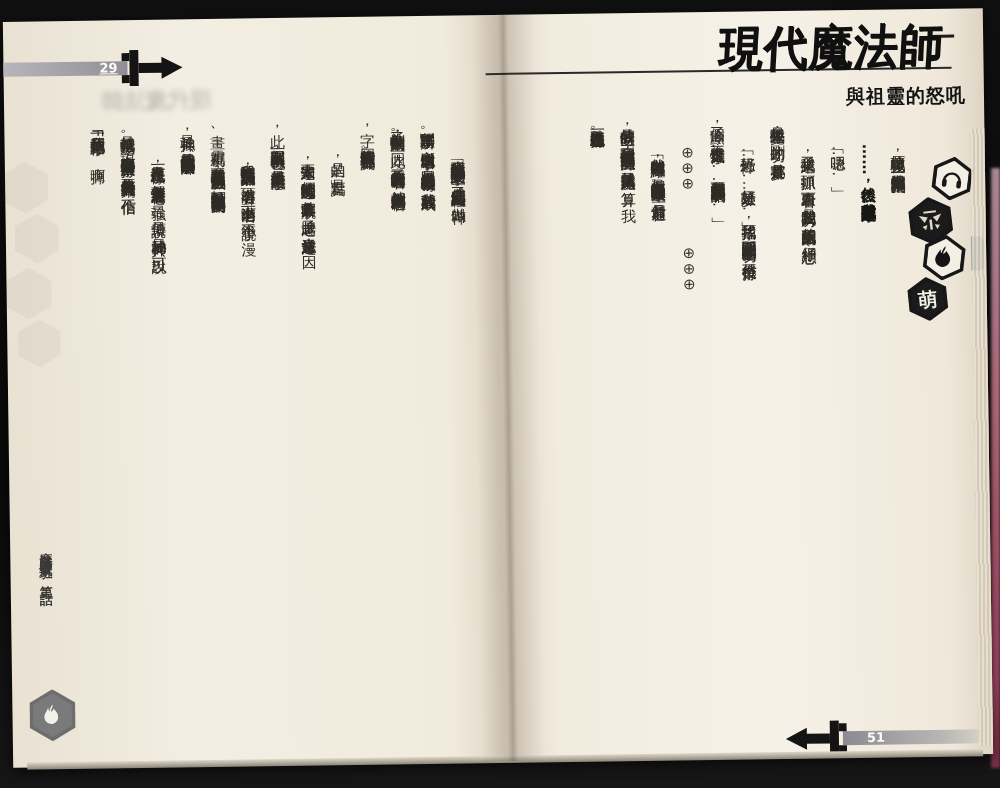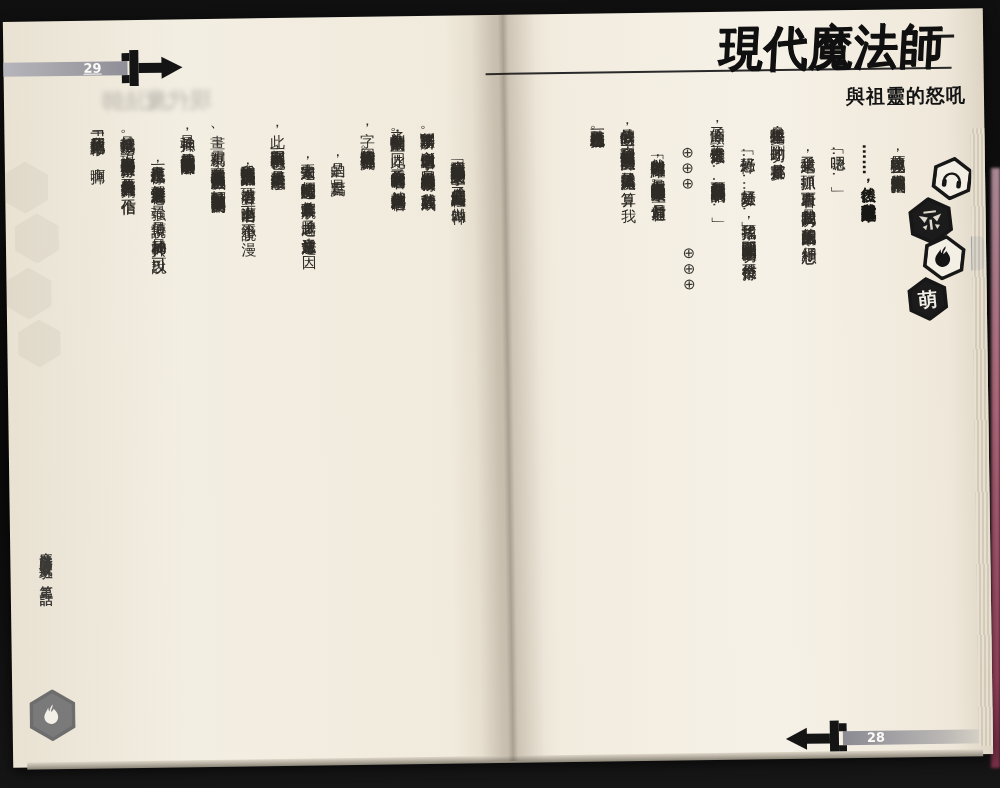--- a/index.html
+++ b/index.html
@@ -50,21 +50,21 @@
   .vtext p.sep{letter-spacing:3px;color:#3a3733;}
   .vt-right{left:530px;top:104px;width:378px;height:636px;}
   .vt-left{left:76px;top:104px;width:392px;height:648px;}
   
   .sword{position:absolute;width:200px;height:36px;}
   .sword .blade{position:absolute;top:11px;height:14px;}
   .sword .num{position:absolute;top:10px;color:#fbfaf6;font-weight:700;font-size:13px;}
   .sword svg{position:absolute;top:0;}
   .sw29{left:0;top:30px;}
   .sw29 .blade{left:0;width:124px;background:linear-gradient(90deg,#b6b5bb,#908f97);}
-  .sw29 .num{left:80px;text-decoration:underline;}
+  .sw29 .num{left:96px;text-decoration:underline;}
   .sw29 svg{left:118px;}
   .sw28{left:772px;top:710px;}
   .sw28 .blade{left:58px;width:142px;background:linear-gradient(90deg,#8b8a92,#b9b6b4 70%,#d9d4c7);}
   .sw28 .num{left:82px;}
   .sw28 svg{left:0;}
   
   .spine{position:absolute;left:26px;top:520px;height:180px;writing-mode:vertical-rl;
          font-size:13px;font-weight:700;color:#3c3a36;letter-spacing:3px;}
   .spine-hex{left:14px;top:668px;width:52px;height:52px;background:#6d6d6d;position:absolute;}
   .spine-hex .hexi{background:#7a7a7a;}
@@ -189,21 +189,21 @@
         <p class="ind2">「好恐怖……好險是夢……」我搖搖頭，閉上眼睛回想剛才夢裡的一切，然後不禁打</p>
         <p class="">了個冷顫，「不然這實在太慘了……我怎麼可能會對藤原綾說那種話咧……」</p>
         <p class="ind2 sep">⊕⊕⊕　　　⊕⊕⊕</p>
         <p class="ind2">我的名字叫做「陳佐維」，是個在臺中東海大學唸書的大學二年級生。一個月前還在</p>
         <p class="">放暑假的時候，我碰到了一個叫做「藤原綾」的魔法師，然後就踏入了魔法界。算算，我</p>
         <p class="">踏入魔法界也已經一個月了。</p>
       </div>
 
     <div class="sword sw28">
       <div class="blade"></div>
-      <span class="num">28</span>
+      <span class="num">51</span>
       <svg width="62" height="36" viewBox="0 0 62 36">
         <g fill="#141414" transform="translate(62,0) scale(-1,1)">
           <rect x="8" y="0" width="9" height="36"></rect>
           <rect x="0" y="3" width="8" height="8"></rect>
           <rect x="0" y="25" width="8" height="8"></rect>
           <rect x="17" y="13" width="24" height="10"></rect>
           <polygon points="40,7 61,18 40,29"></polygon>
         </g>
       </svg>
     </div>

